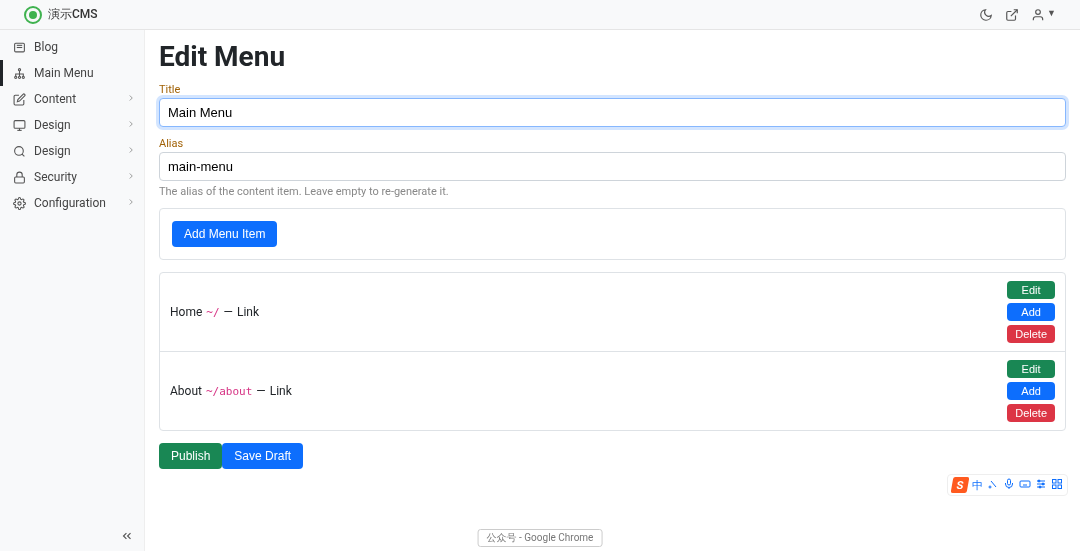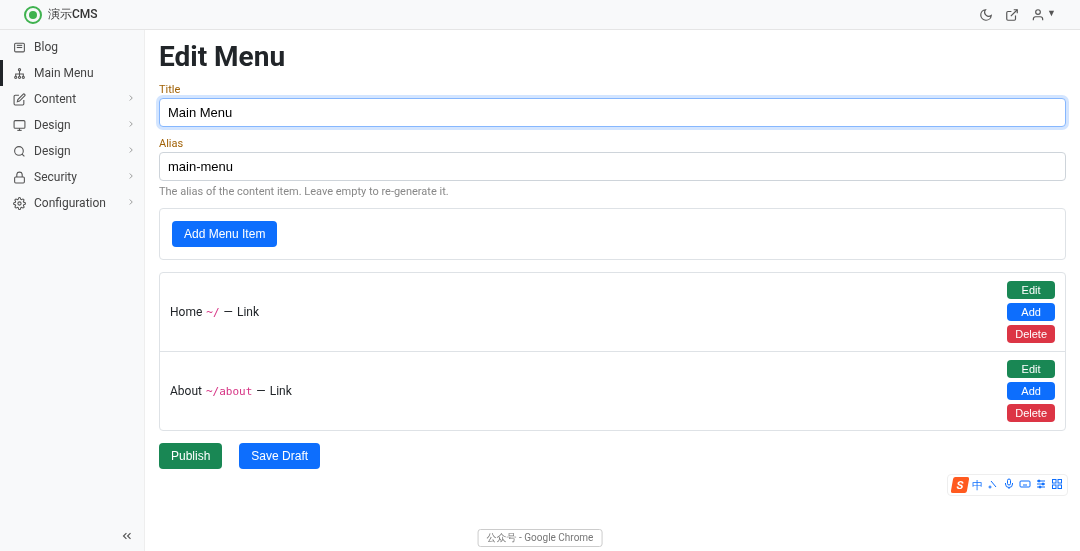--- a/index.html
+++ b/index.html
@@ -35,21 +35,21 @@
 .btn-primary { background: #0d6efd; }
 .btn-success { background: #198754; }
 .btn-danger { background: #dc3545; }
 .btn-sm { padding: 3px 8px; font-size: 11px; }
 .list-group { border: 1px solid #dee2e6; border-radius: 4px; margin-bottom: 12px; overflow: hidden; }
 .list-item { display: flex; justify-content: space-between; align-items: center; padding: 8px 10px; font-size: 12px; border-bottom: 1px solid #dee2e6; }
 .list-item:last-child { border-bottom: none; }
 .list-item-left { display: flex; align-items: center; gap: 4px; }
 .code-text { color: #d63384; font-family: monospace; font-size: 11px; }
 .list-item-right { display: flex; gap: 4px; flex-direction: column; }
-.btn-row { display: flex; gap: 17px; }
+.btn-row { display: flex; gap: 0; }
 .bottom-chrome { position: fixed; bottom: 4px; left: 50%; transform: translateX(-50%); font-size: 10px; color: #777; background: #fff; border: 1px solid #ccc; border-radius: 3px; padding: 1px 8px; }
 .ime-bar { position: fixed; bottom: 55px; right: 12px; display: flex; align-items: center; gap: 4px; font-size: 11px; color: #0d6efd; background: #fff; border: 1px solid #eee; border-radius: 4px; padding: 2px 4px; }
 .ime-logo { width: 16px; height: 16px; background: #ff5a1f; transform: skewX(-10deg); border-radius: 2px; display: flex; align-items: center; justify-content: center; color: #fff; font-weight: bold; font-size: 11px; }
 .ime-chip svg { width: 12px; height: 12px; stroke: #0d6efd; fill: none; stroke-width: 2; }
 </style>
 </head>
 <body>
 
 <div class="topbar">
   <div class="topbar-left">

